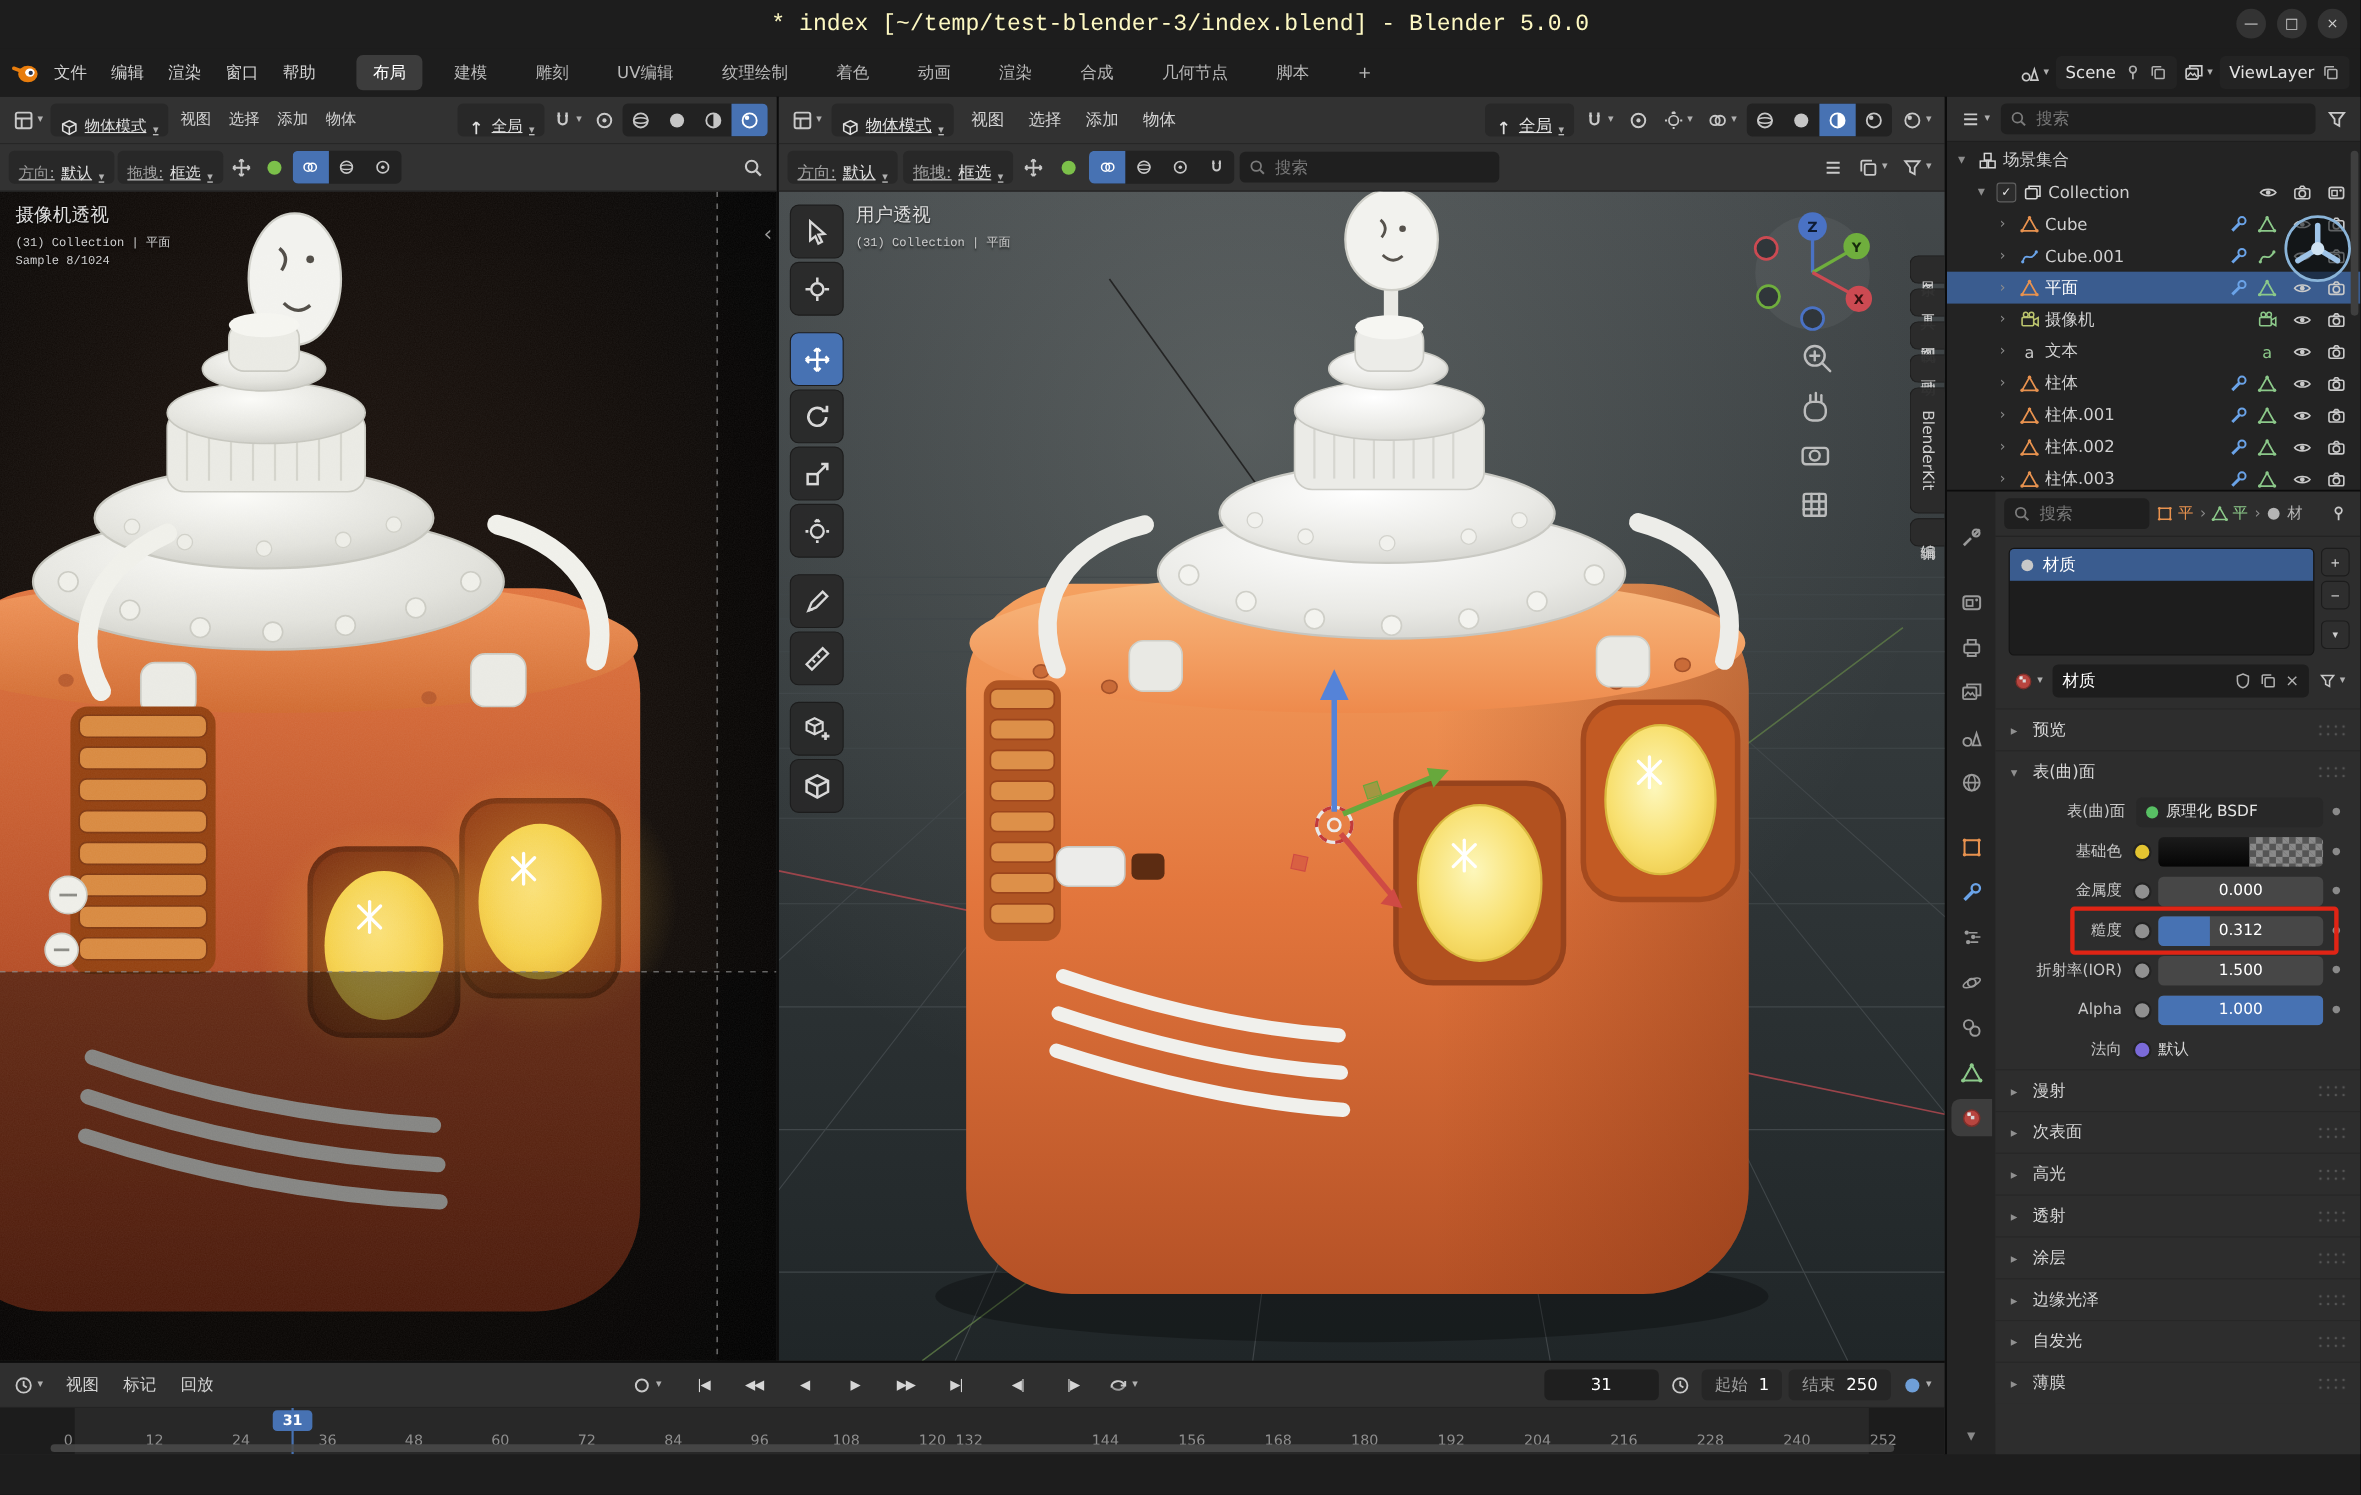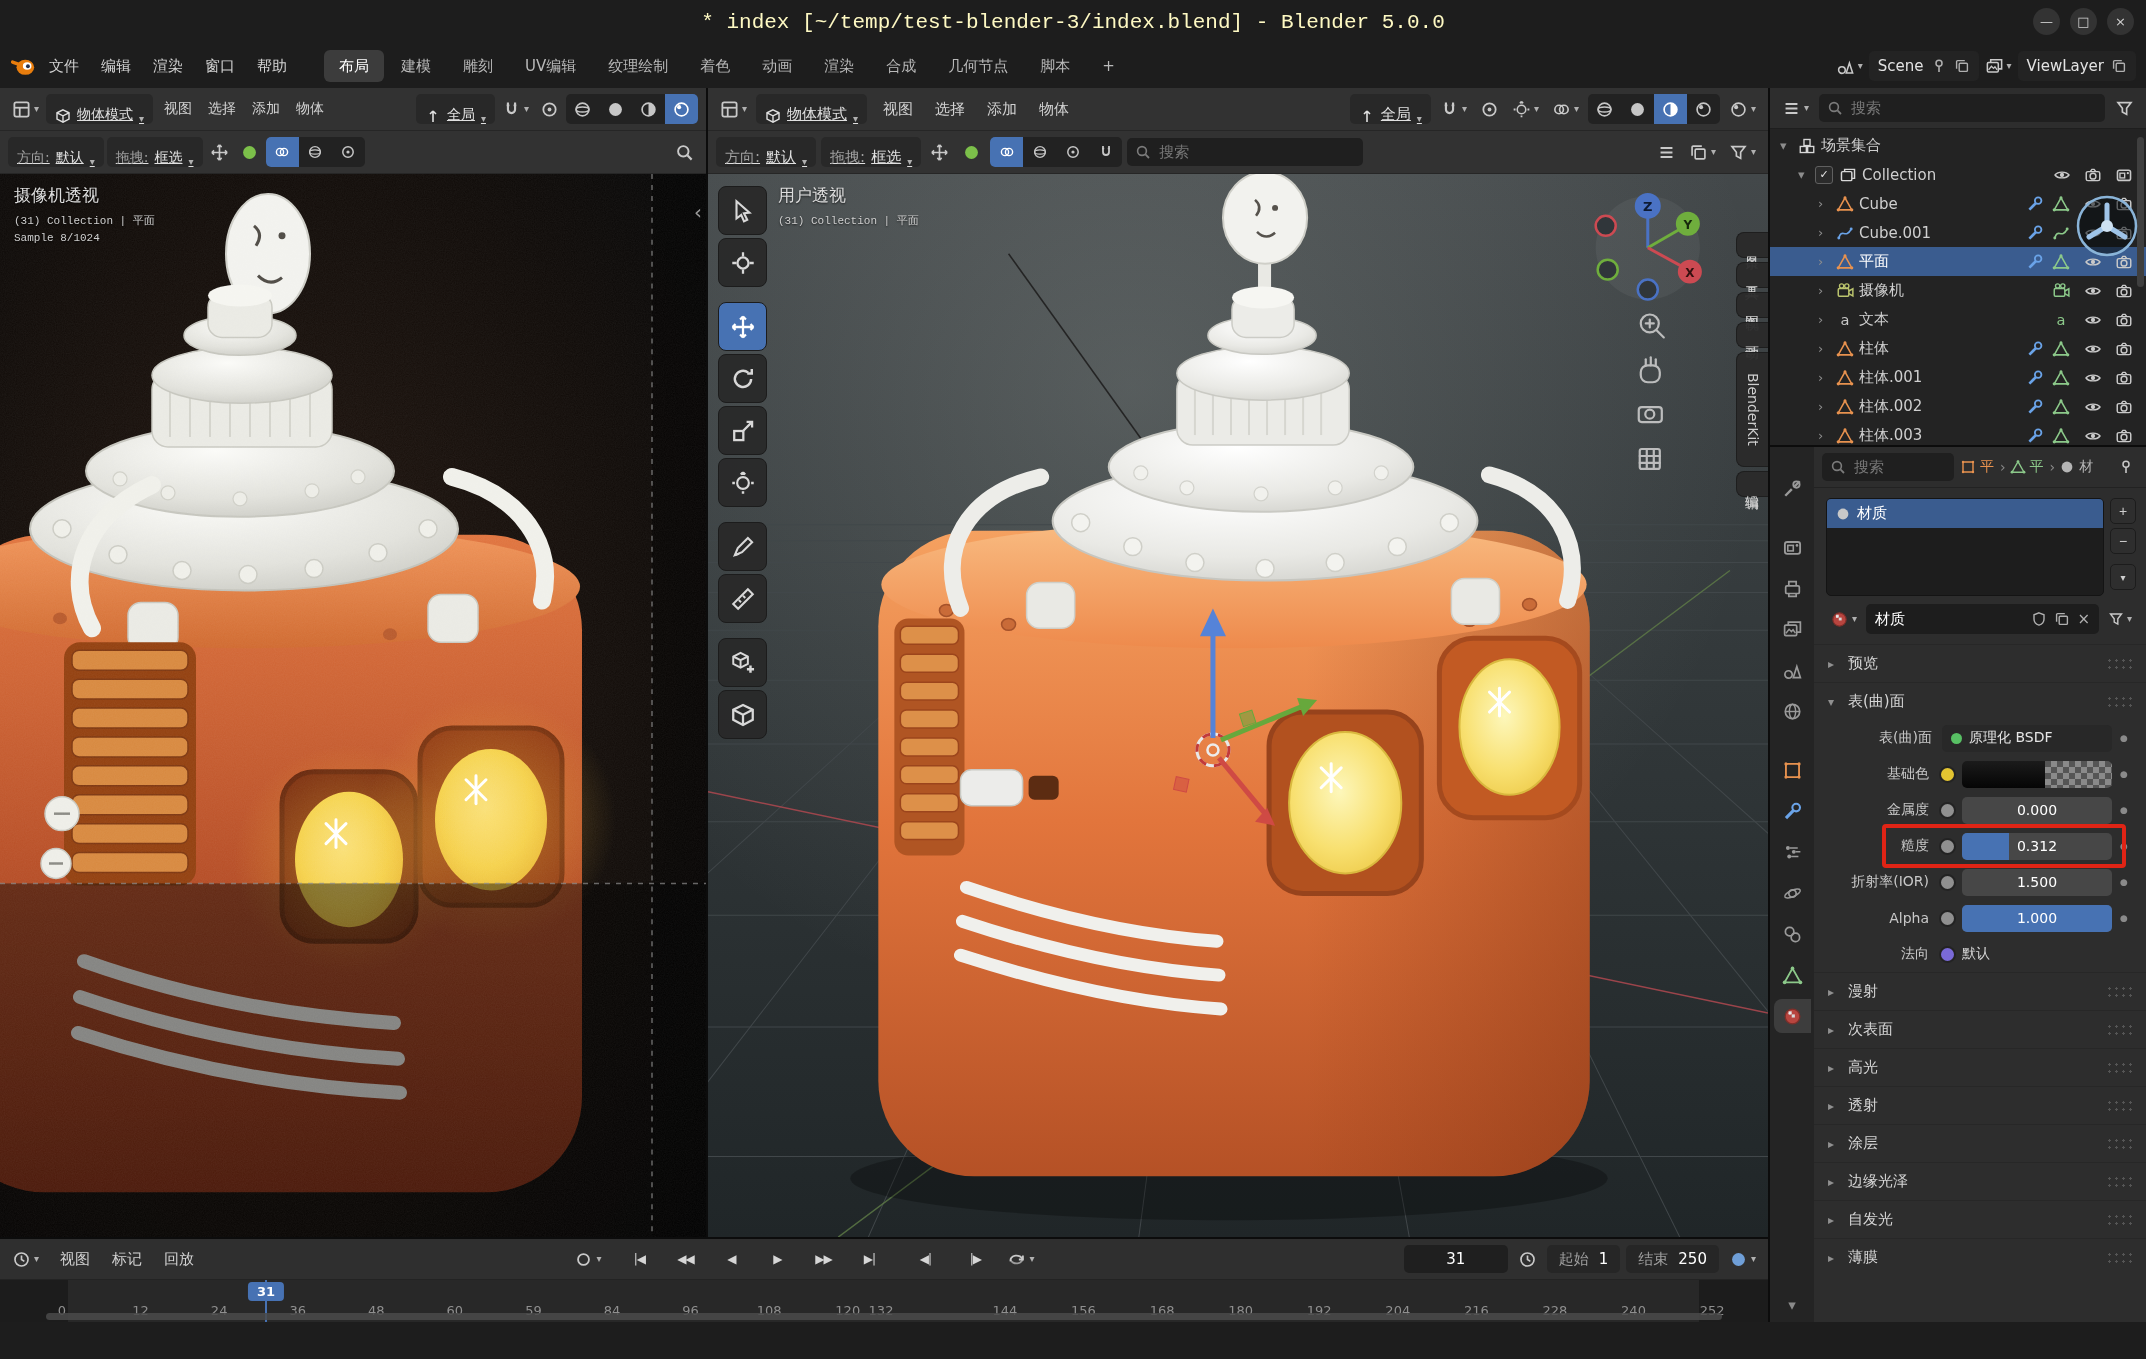--- a/index.html
+++ b/index.html
@@ -24,21 +24,21 @@
   .search input::placeholder{color:#777;}
 
   
   .titlebar{height:44px;display:flex;align-items:center;justify-content:center;position:relative;background:#1d1d1d;}
   .titlebar .title{font-family:Liberation Mono, monospace;font-size:21px;color:#fef9c3;}
   .win-controls{position:absolute;right:12px;top:8px;display:flex;gap:10px;}
   .win-btn{width:27px;height:27px;border-radius:50%;background:#333;color:#cfcfcf;display:flex;align-items:center;justify-content:center;font-size:13px;}
 
   
   .topbar{height:44px;display:flex;align-items:center;padding:0 10px;gap:2px;border-bottom:1px solid var(--border);}
-  .ws-tabs{display:flex;margin-left:24px;gap:2px;}
+  .ws-tabs{display:flex;margin-left:24px;gap:14px;}
   .ws-tab{padding:0 15px;height:32px;display:inline-flex;align-items:center;color:#b9b9b9;border-radius:6px;font-size:15px;}
   .ws-tab.active{background:#3c3c3c;color:#fff;}
   .tb-widget{display:inline-flex;align-items:center;gap:7px;background:#232323;border-radius:5px;height:30px;padding:0 9px;color:#e3e3e3;flex:none;}
 
   
   .main{position:absolute;top:88px;left:0;right:0;bottom:37px;display:flex;}
   .left-stack{width:1768px;display:flex;flex-direction:column;}
   .viewports{height:1151px;display:flex;}
   .vp{display:flex;flex-direction:column;min-width:0;}
   .vp-left{width:706px;border-right:2px solid #0c0c0c;}
@@ -1208,21 +1208,21 @@
         <div class="tl-ruler">
           <div class="tl-before"></div>
           <div class="tl-after"></div>
           <div class="ruler-nums">
               <span class="ruler-num" style="left: 62px;">0</span>
               <span class="ruler-num" style="left: 140.576px;">12</span>
               <span class="ruler-num" style="left: 219.152px;">24</span>
               <span class="ruler-num" style="left: 297.728px;">36</span>
               <span class="ruler-num" style="left: 376.304px;">48</span>
               <span class="ruler-num" style="left: 454.88px;">60</span>
-              <span class="ruler-num" style="left: 533.456px;">59</span>
+              <span class="ruler-num" style="left: 533.456px;">72</span>
               <span class="ruler-num" style="left: 612.032px;">84</span>
               <span class="ruler-num" style="left: 690.608px;">96</span>
               <span class="ruler-num" style="left: 769.184px;">108</span>
               <span class="ruler-num" style="left: 847.76px;">120</span>
               <span class="ruler-num" style="left: 881px;">132</span>
               <span class="ruler-num" style="left: 1004.91px;">144</span>
               <span class="ruler-num" style="left: 1083.49px;">156</span>
               <span class="ruler-num" style="left: 1162.06px;">168</span>
               <span class="ruler-num" style="left: 1240.64px;">180</span>
               <span class="ruler-num" style="left: 1319.22px;">192</span>

